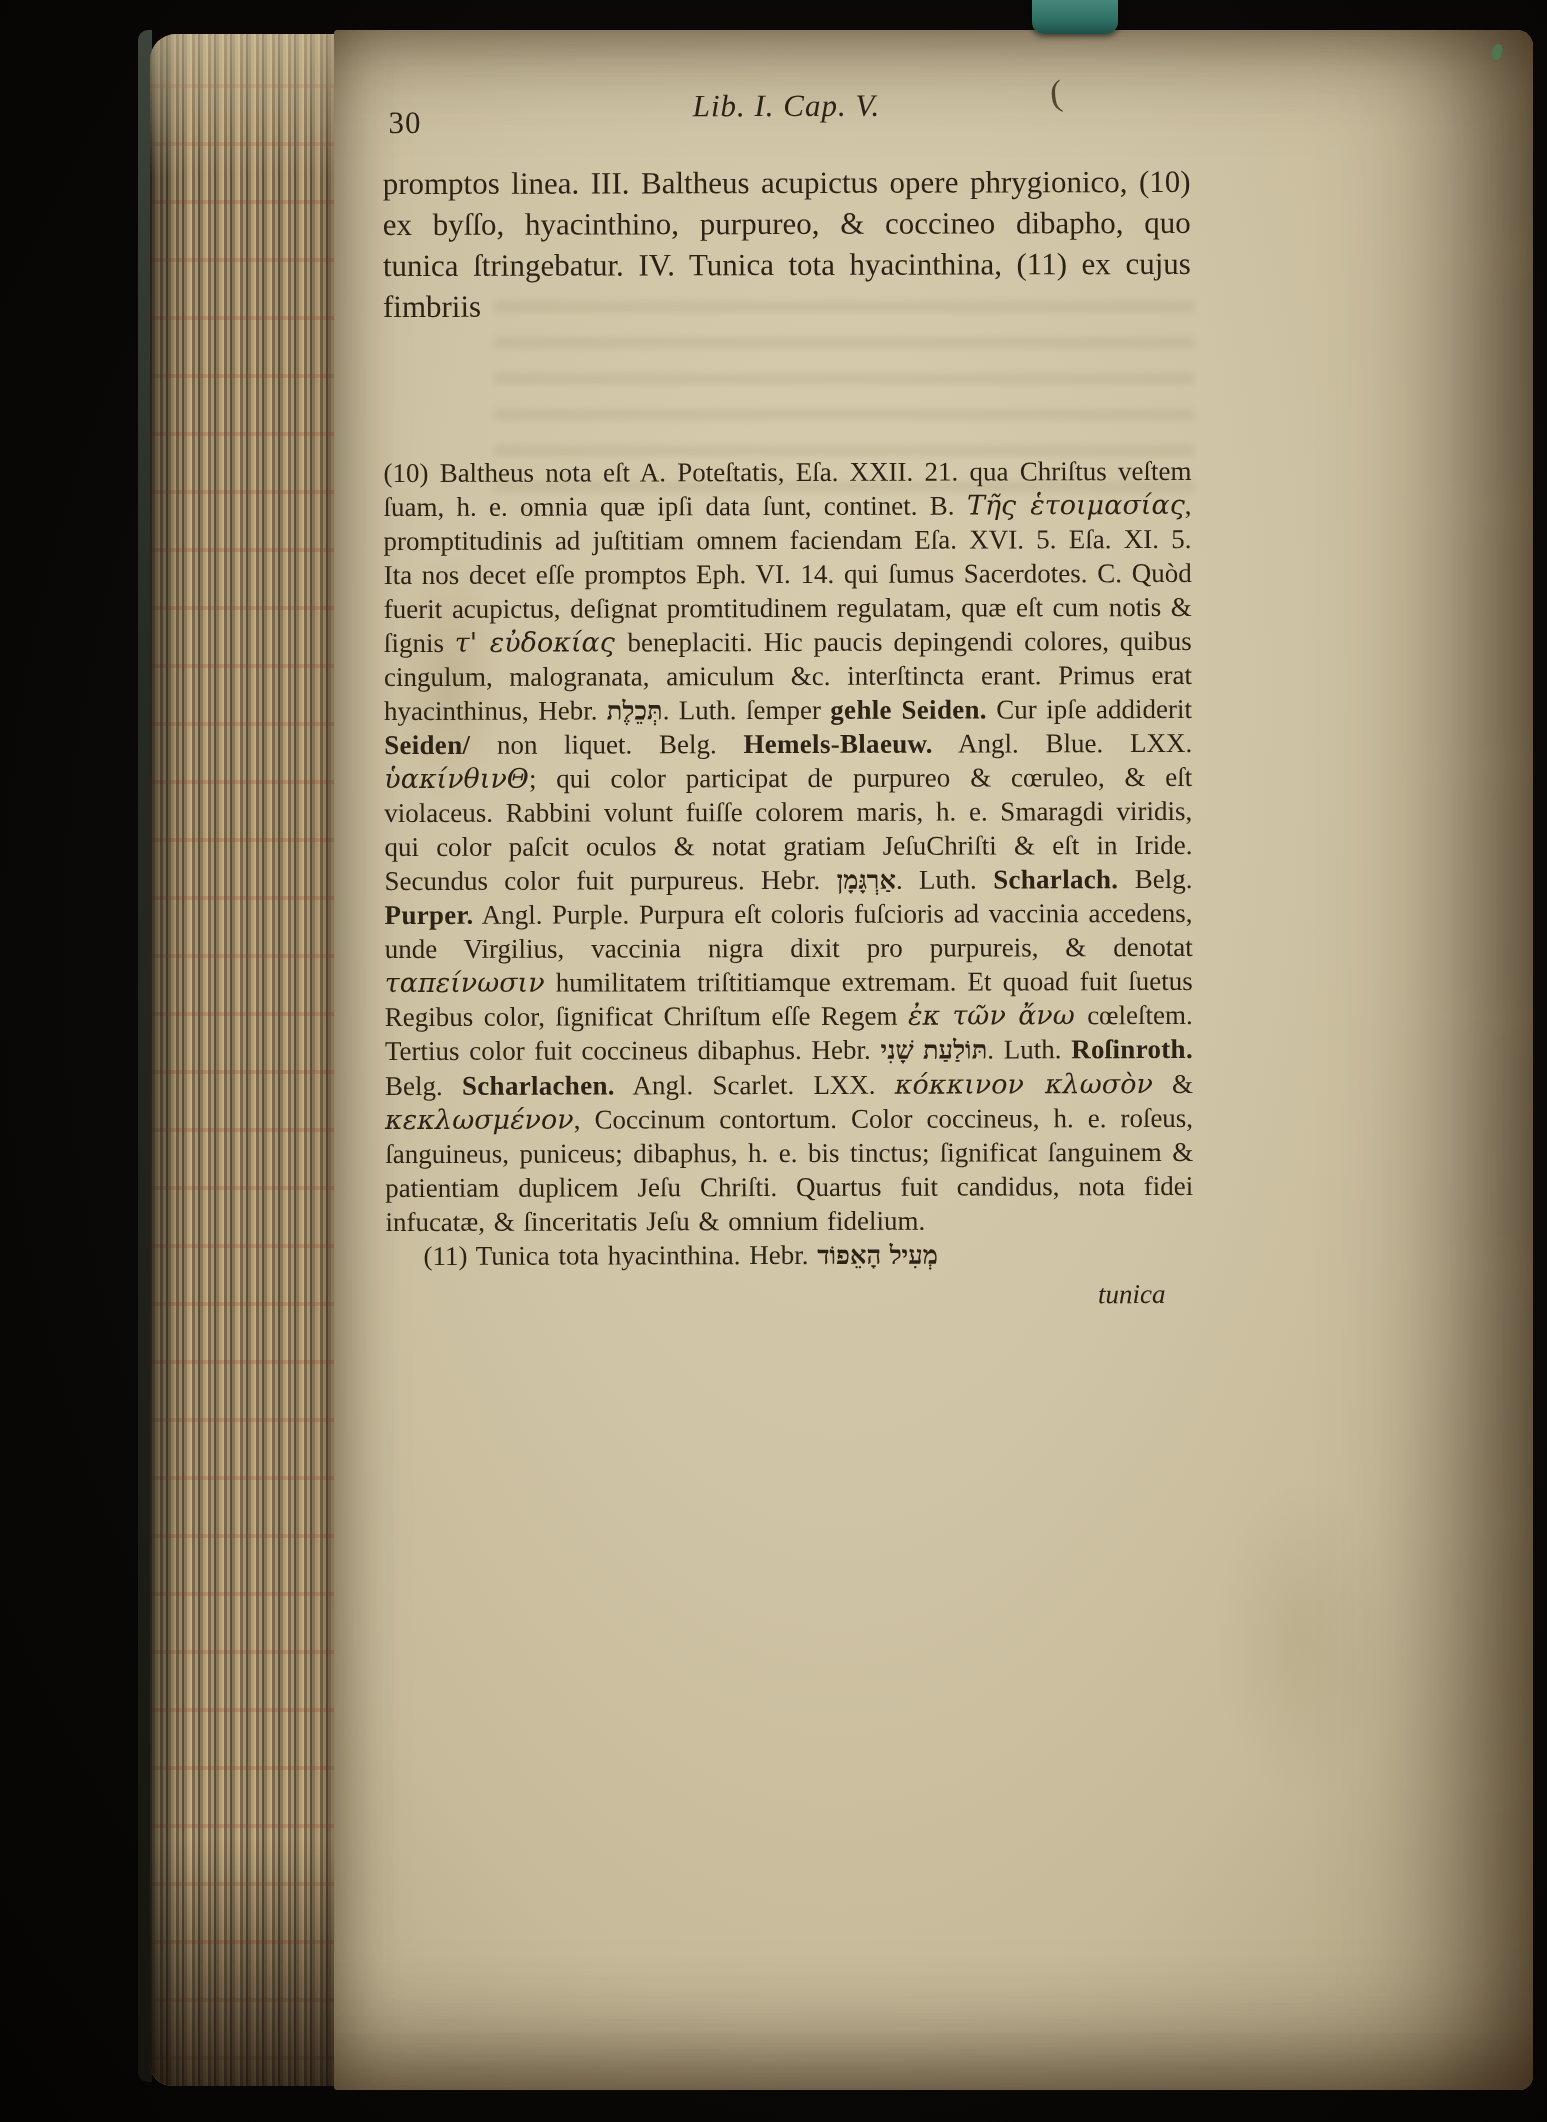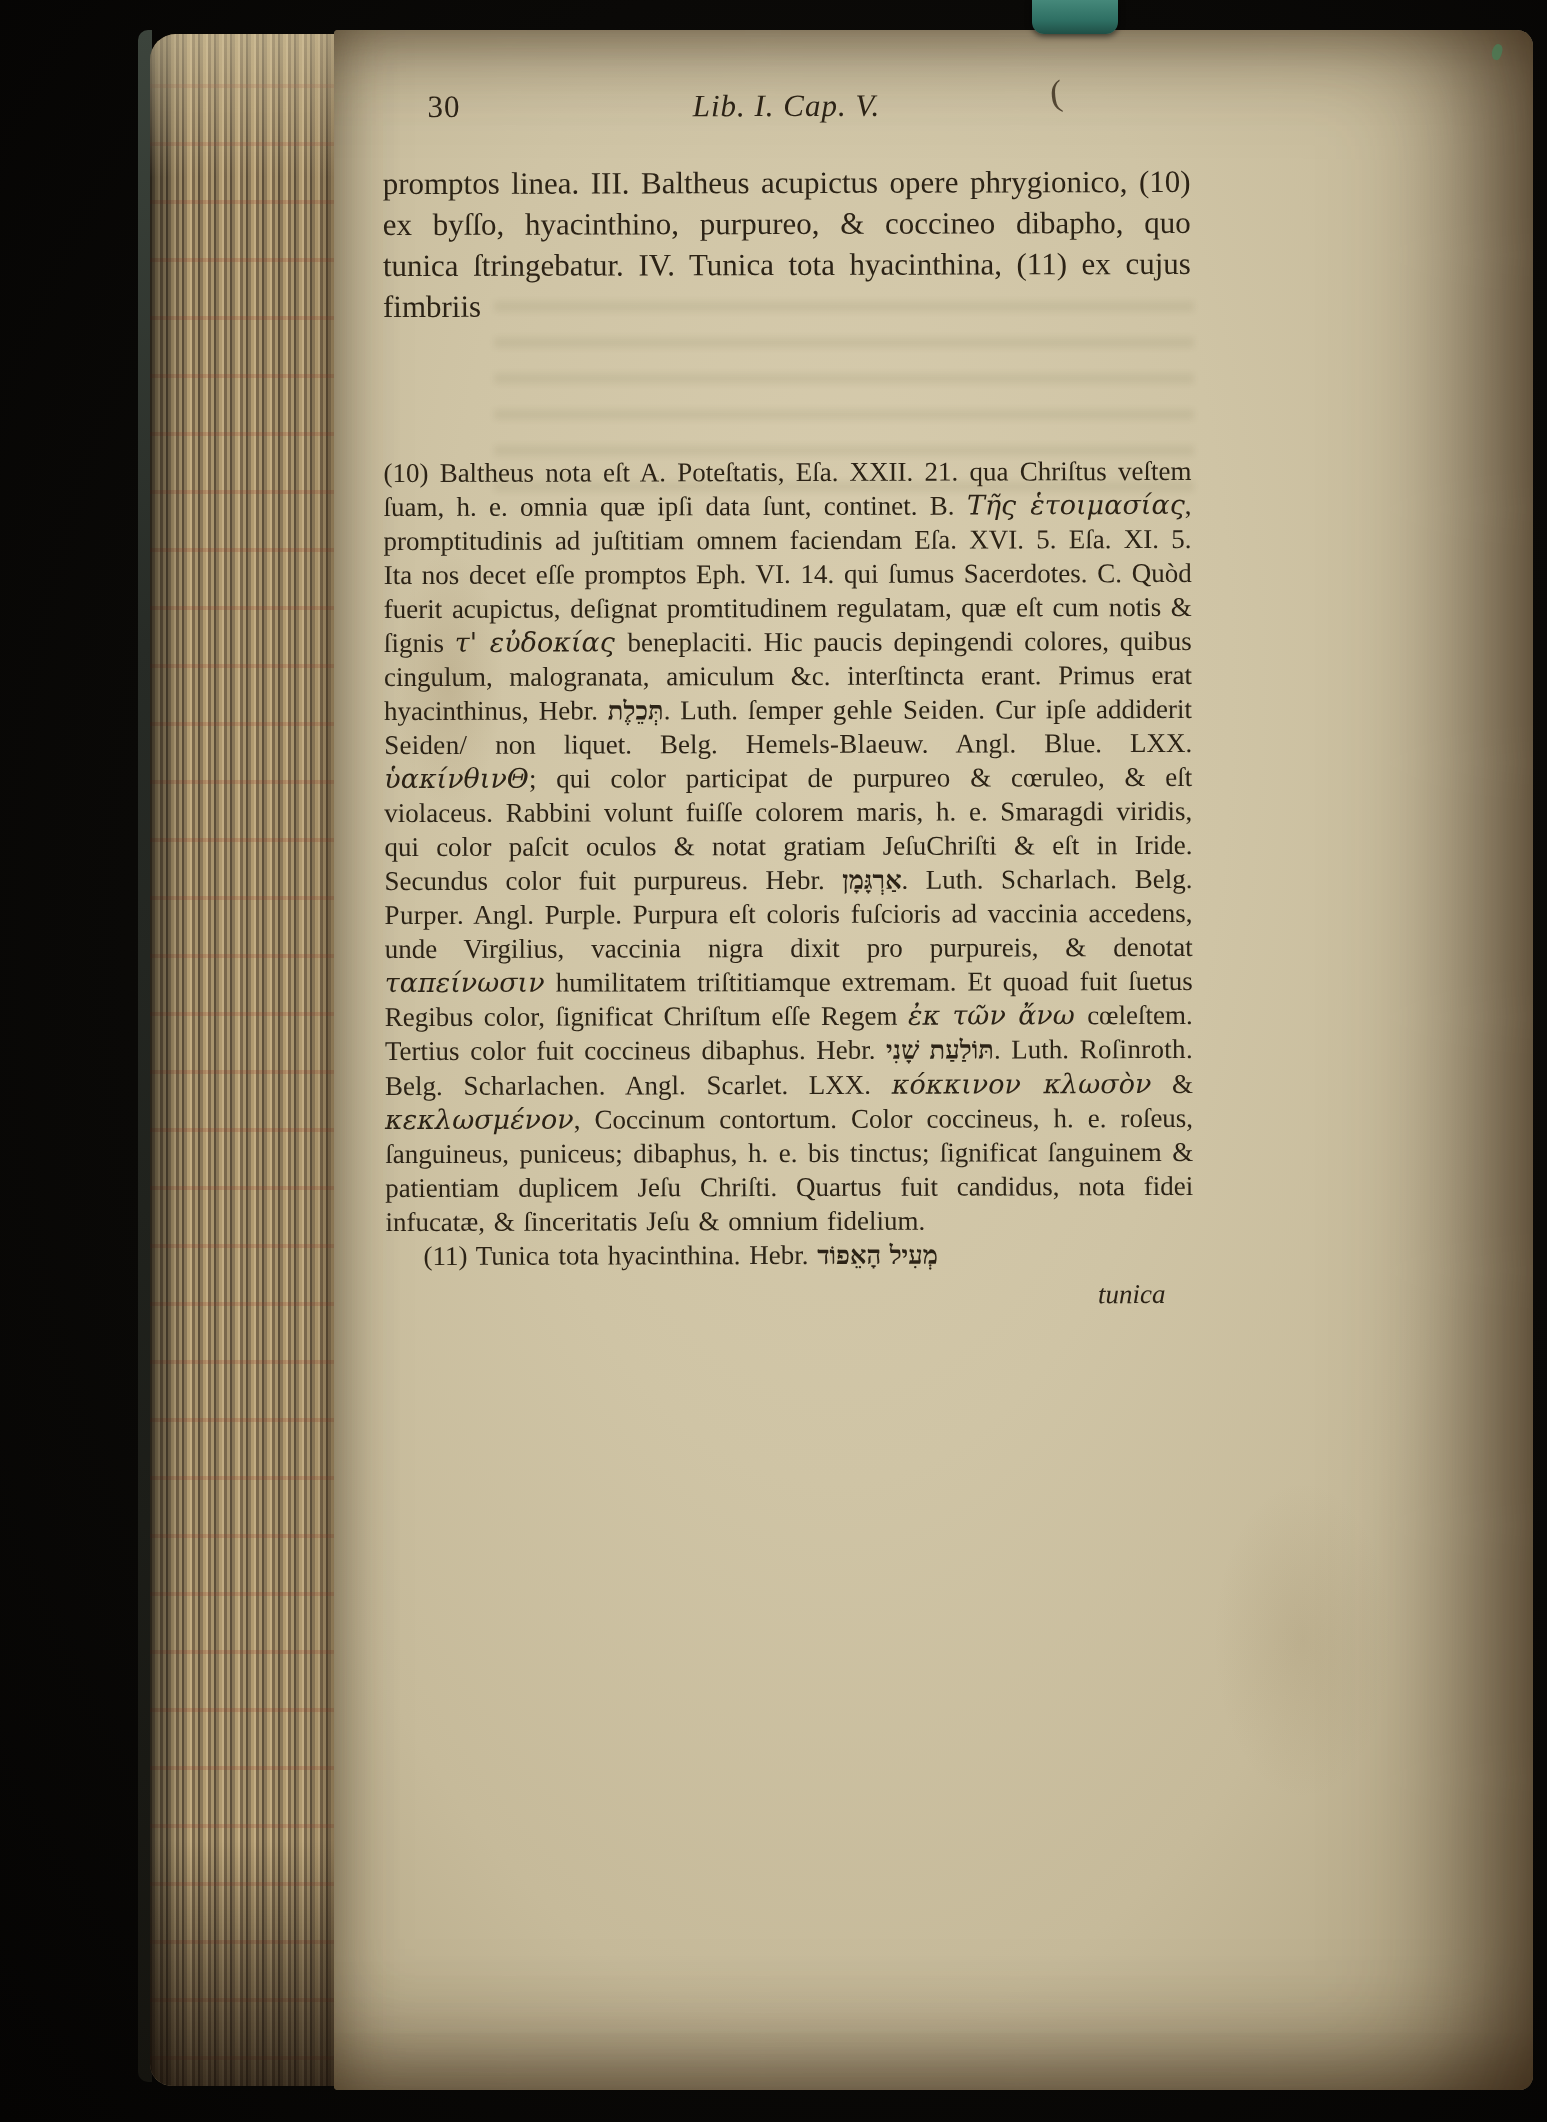--- a/index.html
+++ b/index.html
@@ -70,40 +70,40 @@
   
   .text-col {
     position: absolute; left: 50px; top: 58px; width: 808px;
     color: #2c2316;
     transform: rotate(-0.15deg);
   }
   .header-row {
     position: relative; height: 44px; margin-bottom: 18px;
     font-size: 31px;
   }
-  .pagenum { position: absolute; left: 6px; top: 0; letter-spacing: 1px; margin-left: 39px; }
+  .pagenum { position: absolute; left: 6px; top: 16px; letter-spacing: 1px; }
   .running { position: absolute; left: 0; right: 0; text-align: center; font-style: italic; letter-spacing: 1px; }
   .main-par {
     font-size: 31px; line-height: 1.32;
     text-align: justify; word-spacing: 2px;
   }
   .footnotes {
     margin-top: 128px;
     font-size: 27px; line-height: 1.26;
     text-align: justify; word-spacing: 2px;
   }
   .fn11 { text-indent: 38px; margin-top: 2px; }
   .catchword-row {
     margin-top: 8px; padding-right: 28px;
     text-align: right; font-style: italic; font-size: 27px;
   }
   
   .seg.rm { }
   .seg.it { }
-  .seg.fr { font-weight: normal; letter-spacing: 0.3px; }
+  .seg.fr { font-weight: bold; letter-spacing: 0.3px; }
   .seg.he { font-family: Liberation Serif, serif; font-weight: bold; font-size: 0.95em; }
   .seg.gr { font-family: "DejaVu Serif", "DejaVu Sans", serif; font-style: italic; }
   
   .bookmark-tab {
     position: absolute; left: 1032px; top: 0; width: 86px; height: 34px;
     background: linear-gradient(180deg, #45887a 0%, #2e6f63 60%, #1f4f46 100%);
     border-radius: 0 0 12px 12px;
     box-shadow: 0 2px 6px rgba(0,0,0,0.6);
   }
   .green-speck {

